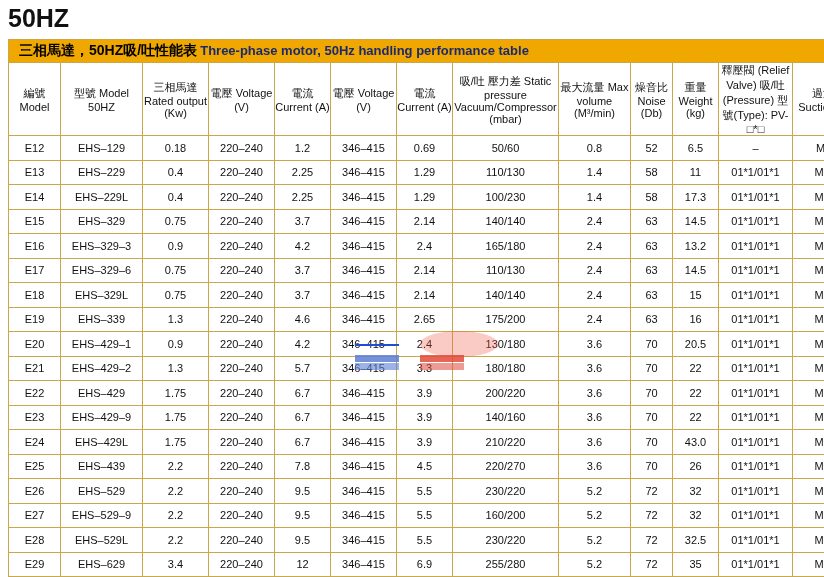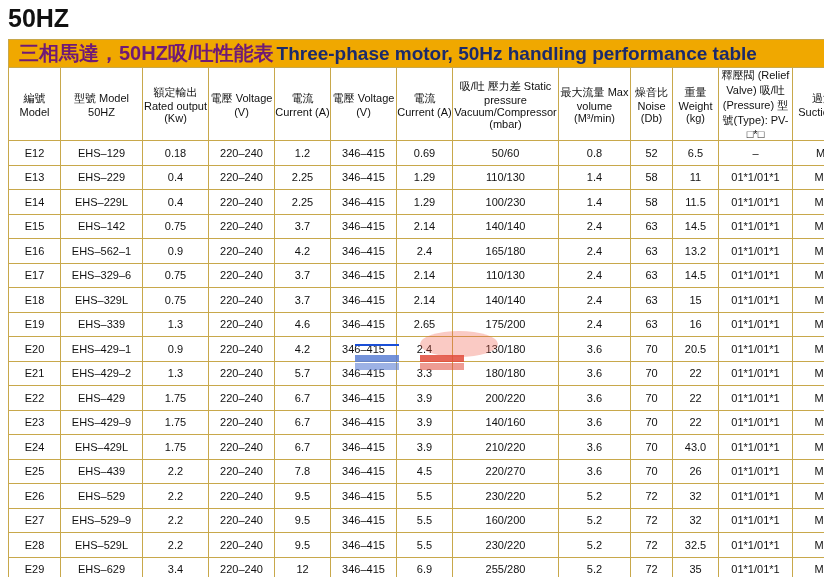--- a/index.html
+++ b/index.html
@@ -36,24 +36,24 @@
     color:#111;
   }
   .banner td{
     background:#f0a800;
     border:1px solid #c8a84b;
     height:22px;
     text-align:left;
     padding-left:10px;
   }
   .banner .cn{
-    font-size:20px;font-weight:bold;color:#701a75;
+    font-size:14px;font-weight:bold;color:#000000;
   }
   .banner .en{
-    font-size:19px;font-weight:bold;color:#1b2a6b;
+    font-size:13px;font-weight:bold;color:#1b2a6b;
   }
   tbody td{
     height:23.5px;
     font-size:11px;
   }
   tbody tr:nth-child(odd) td{background:#ffffff;}
   tbody tr:nth-child(even) td{background:#ffffff;}
   .c0{width:52px;}
   .c1{width:82px;}
   .c2{width:66px;}
@@ -139,21 +139,21 @@
         <td>
           <span class="l1">編號</span>
           <span class="l2">Model</span>
         </td>
         <td>
           <span class="l1">型號</span>
           <span class="l2">Model</span>
           <span class="l2">50HZ</span>
         </td>
         <td>
-          <span class="l1">額定輸出</span>
+          <span class="l1">三相馬達</span>
           <span class="l2">Rated output (Kw)</span>
         </td>
         <td>
           <span class="l1">電壓</span>
           <span class="l2">Voltage (V)</span>
         </td>
         <td>
           <span class="l1">電流</span>
           <span class="l2">Current (A)</span>
         </td>
@@ -231,42 +231,42 @@
           <td>E14</td>
           <td>EHS–229L</td>
           <td>0.4</td>
           <td>220–240</td>
           <td>2.25</td>
           <td>346–415</td>
           <td>1.29</td>
           <td>100/230</td>
           <td>1.4</td>
           <td>58</td>
-          <td>11.5</td>
+          <td>17.3</td>
           <td>01*1/01*1</td>
           <td>MF10</td>
         </tr>
         <tr>
           <td>E15</td>
-          <td>EHS–142</td>
+          <td>EHS–329</td>
           <td>0.75</td>
           <td>220–240</td>
           <td>3.7</td>
           <td>346–415</td>
           <td>2.14</td>
           <td>140/140</td>
           <td>2.4</td>
           <td>63</td>
           <td>14.5</td>
           <td>01*1/01*1</td>
           <td>MF12</td>
         </tr>
         <tr>
           <td>E16</td>
-          <td>EHS–562–1</td>
+          <td>EHS–329–3</td>
           <td>0.9</td>
           <td>220–240</td>
           <td>4.2</td>
           <td>346–415</td>
           <td>2.4</td>
           <td>165/180</td>
           <td>2.4</td>
           <td>63</td>
           <td>13.2</td>
           <td>01*1/01*1</td>

